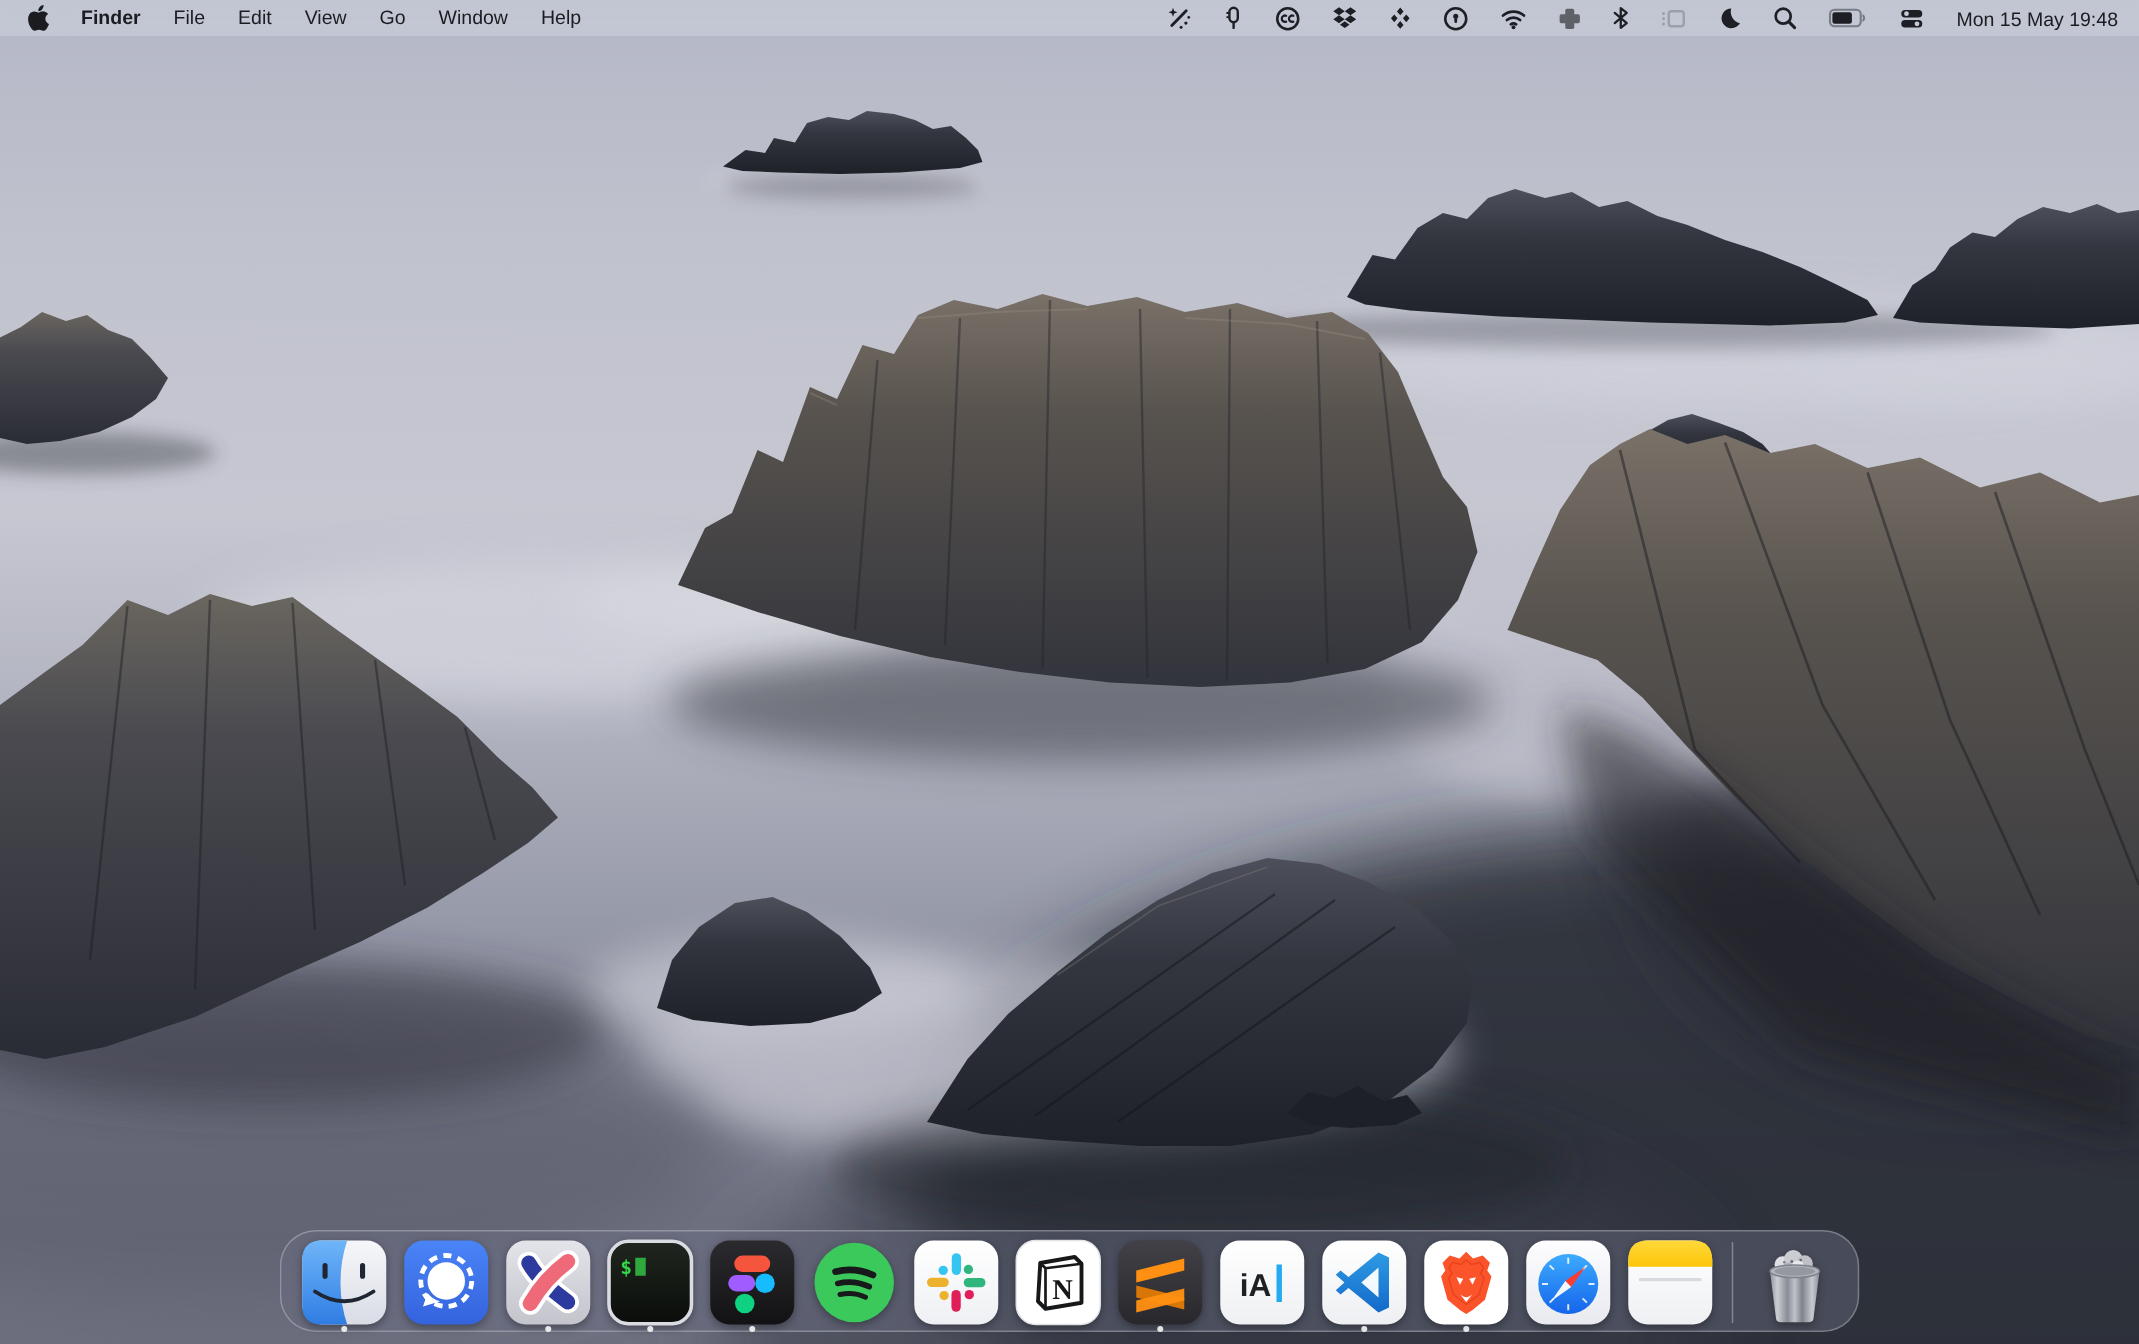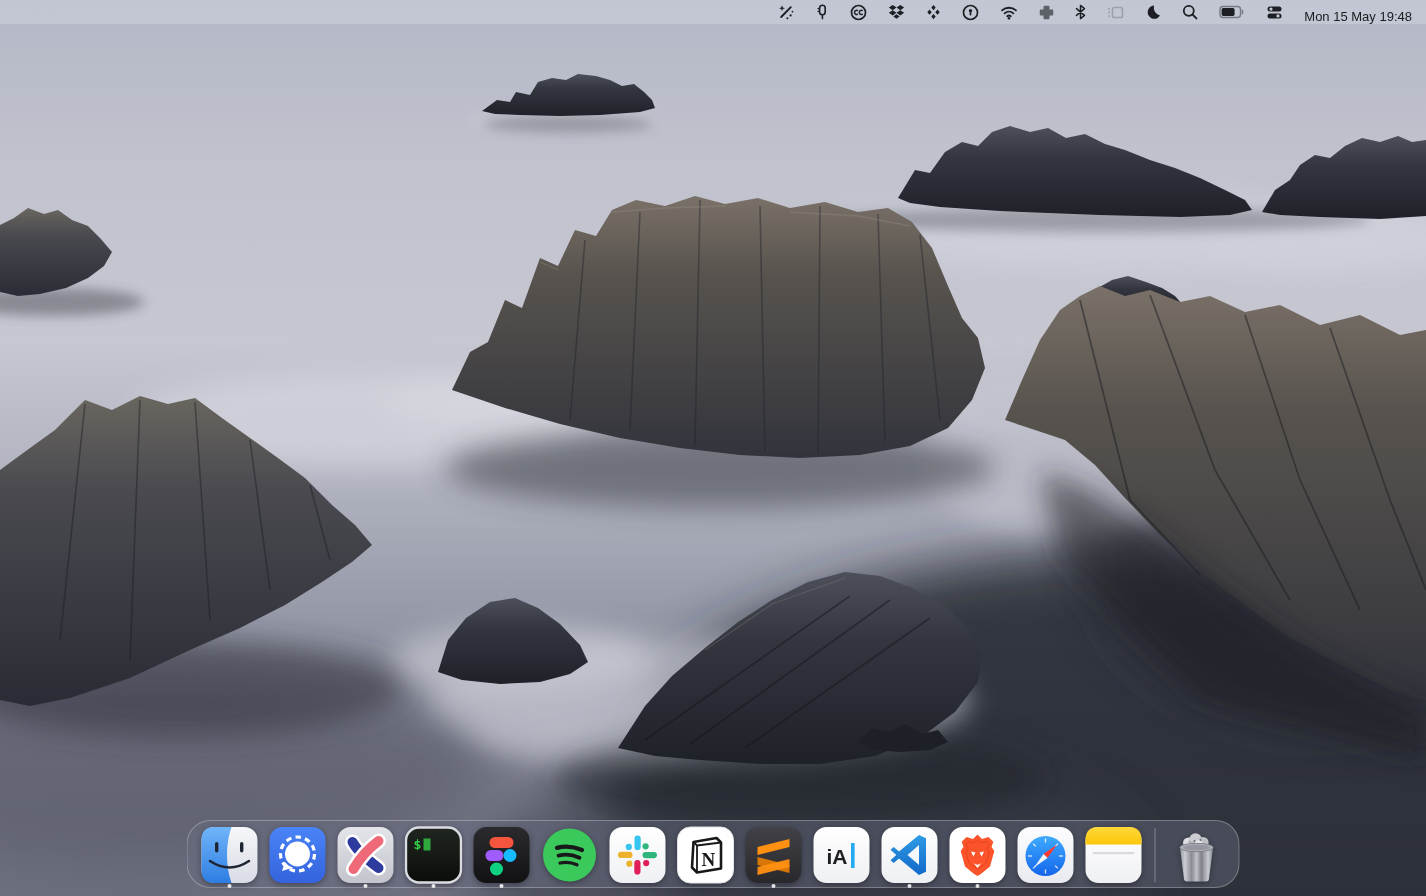--- a/index.html
+++ b/index.html
@@ -10,21 +10,21 @@
   
   #menubar{position:absolute;top:0;left:0;right:0;height:24px;
     background:var(--menu-bar-bg,rgba(199,202,214,.78));
     backdrop-filter:blur(24px) saturate(160%);
     display:flex;align-items:center;padding:0 12px;box-sizing:border-box;
     color:#1b1c20;font-size:13px;z-index:10;}
   .mb-left{display:flex;align-items:center;gap:2px;}
   .apple{display:flex;align-items:center;padding:0 9px 0 6px;}
   .mi{padding:0 10px;line-height:24px;white-space:nowrap;}
   .mi.bold{font-weight:700;}
-  .mb-right{margin-left:auto;display:flex;align-items:flex-end;gap:5px;}
+  .mb-right{margin-left:auto;display:flex;align-items:center;gap:5px;}
   .st{display:flex;align-items:center;justify-content:center;height:24px;padding:0 8px;}
   .st svg{display:block;}
   #clock{padding:0 2px 0 8px;white-space:nowrap;font-size:13px;}
 
   
   #dock{position:absolute;left:50%;transform:translateX(-50%);bottom:8px;height:68px;
     background:var(--dock-bg,rgba(106,108,124,.45));
     border:1px solid var(--dock-border,rgba(255,255,255,.28));
     border-radius:24px;backdrop-filter:blur(22px) saturate(150%);
     display:flex;align-items:flex-start;padding:5px 8px 0 8px;box-sizing:border-box;z-index:9;}
@@ -152,20 +152,34 @@
         <path d="M690 744 L890 600"></path>
         <path d="M745 748 L930 618"></path>
     </g>
     <g stroke="#8e8880" stroke-width="1.2" opacity=".3" fill="none">
       <path d="M705 650 L772 604 L845 578"></path>
     </g>
     <path d="M858 742 L872 728 L890 732 L905 724 L922 734 L938 730 L948 742 L930 750 L900 752 L875 750 Z" fill="#1e2027"></path>
   </svg>
 
   <div id="menubar">
+    <div class="mb-left">
+      <span class="apple">
+        <svg width="15" height="18" viewBox="0 0 17 20">
+          <path fill="#1b1c20" d="M13.9 10.6c0-2.4 2-3.6 2.1-3.7-1.1-1.7-2.9-1.9-3.5-1.9-1.5-.2-2.9.9-3.7.9-.8 0-1.9-.86-3.2-.84-1.6 0-3.1.95-4 2.4-1.7 3-.4 7.4 1.2 9.8.8 1.2 1.8 2.5 3.1 2.45 1.2-.05 1.7-.8 3.2-.8 1.5 0 1.9.8 3.2.78 1.3-.02 2.2-1.2 3-2.4.9-1.4 1.3-2.7 1.3-2.8-.03-.01-2.7-1-2.7-3.9zM11.5 3.3c.7-.8 1.1-2 1-3.1-1 .04-2.2.66-2.9 1.5-.6.74-1.2 1.9-1 3.1 1.1.1 2.2-.6 2.9-1.5z"></path>
+        </svg>
+      </span>
+      <span class="mi bold">Finder</span>
+      <span class="mi">File</span>
+      <span class="mi">Edit</span>
+      <span class="mi">View</span>
+      <span class="mi">Go</span>
+      <span class="mi">Window</span>
+      <span class="mi">Help</span>
+    </div>
 
     <div class="mb-right">
       <span class="st">
         <svg width="16" height="16" viewBox="0 0 16 16" fill="none" stroke="#1d1f24">
           <line x1="3.2" y1="13" x2="12.8" y2="3.2" stroke-width="1.9" stroke-linecap="round"></line>
           <path d="M4 1.2 L4.8 3.4 L7 4.2 L4.8 5 L4 7.2 L3.2 5 L1 4.2 L3.2 3.4 Z" fill="#1d1f24" stroke="none"></path>
           <circle cx="12.6" cy="11.4" r="1.1" fill="#1d1f24" stroke="none"></circle>
           <circle cx="9.4" y="0" cy="14.2" r="1" fill="#1d1f24" stroke="none"></circle>
           <circle cx="14.5" cy="7.6" r="0.9" fill="#1d1f24" stroke="none"></circle>
         </svg>

